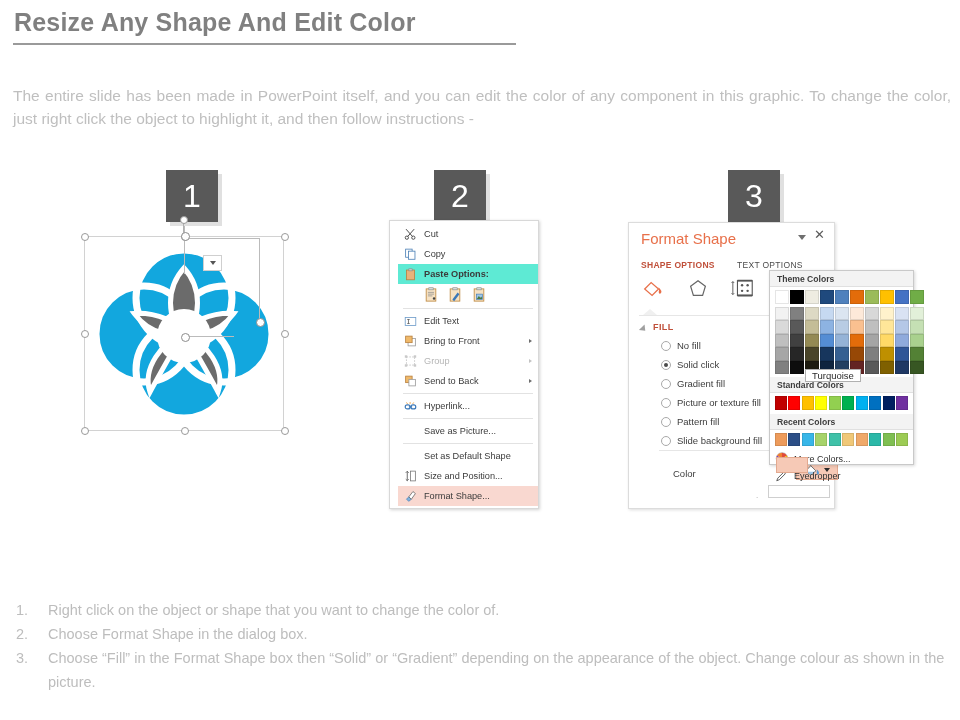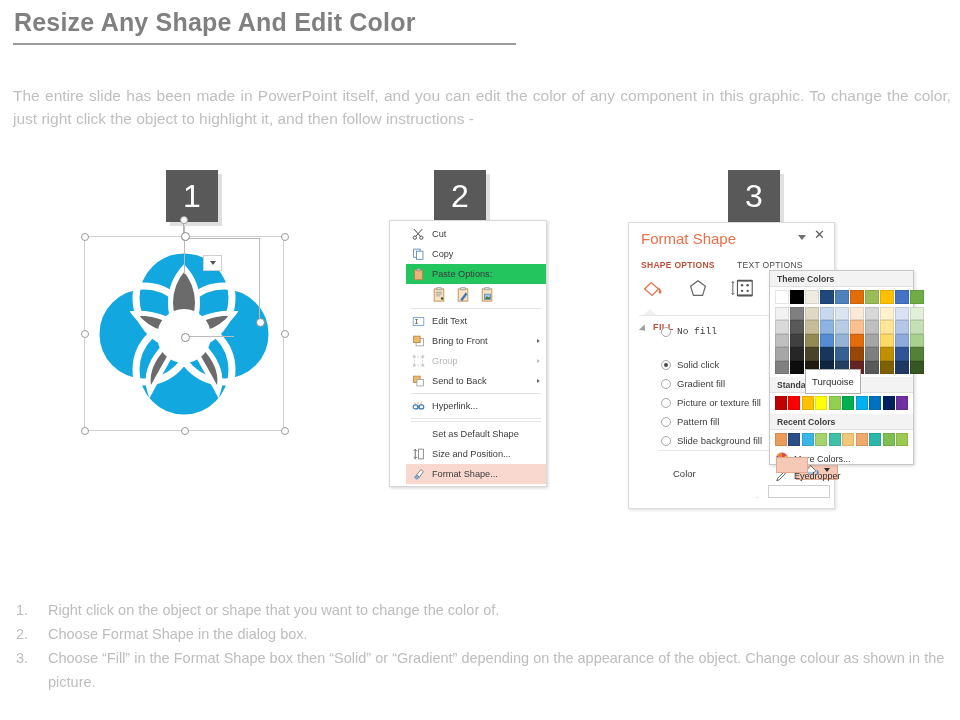--- a/index.html
+++ b/index.html
@@ -62,28 +62,28 @@
     background:#ffffff;border:1px solid #8c8c8c;
   }
   .adj-line{position:absolute;background:#bbbbbb;}
 
   
   #ctx-menu{
     position:absolute;left:389px;top:220px;width:140px;
     background:#ffffff;border:1px solid #d8d8d8;
     box-shadow:1px 1px 3px rgba(0,0,0,.18);
     font-size:9.2px;color:#3b3b3b;
-    padding:3px 0 2px 16px;
+    padding:3px 0 2px 8px;
   }
   .mi{
     position:relative;height:20px;display:flex;align-items:center;
     padding-left:26px;padding-right:6px;white-space:nowrap;
   }
   .mi.disabled{color:#b6b6b6;}
-  .mi.highlight{background:#22c55e;}
+  .mi.highlight{background:#5eead4;font-weight:bold;}
   .mi.pink{background:#f9d8d0;}
   .mi .ico{
     position:absolute;left:5px;top:50%;transform:translateY(-50%);
     width:15px;height:15px;display:flex;align-items:center;justify-content:center;
   }
   .mi .arrow{
     position:absolute;right:6px;top:50%;transform:translateY(-50%);
     width:0;height:0;border-left:3px solid #6d6d6d;
     border-top:2.5px solid transparent;border-bottom:2.5px solid transparent;
   }
@@ -192,21 +192,21 @@
   .sw-top{margin-bottom:3px;}
   .sw-row{display:flex;gap:1.5px;padding:3px 5px 4px 5px;}
   #more-colors,#eyedropper{
     position:relative;font-size:9px;color:#2f2f2f;
     height:17px;display:flex;align-items:center;padding-left:24px;
   }
   .cd-ico{position:absolute;left:5px;top:50%;transform:translateY(-50%);width:15px;height:15px;}
   #tooltip{
     position:absolute;left:35px;top:98px;
     background:#ffffff;border:1px solid #b0b0b0;
-    font-size:9.5px;color:#2b2b2b;padding:6px 6px;white-space:nowrap;
+    font-size:9.5px;color:#2b2b2b;padding:0 6px;white-space:nowrap;
     z-index:6;
   }
   #cd-bottom{
     position:absolute;left:6px;bottom:-9px;width:30px;height:14px;
     background:#f6c9b6;border:1px solid #e3a98f;
   }
 
   
   #steps{
     position:absolute;left:16px;top:598px;width:930px;
@@ -414,20 +414,24 @@
             <path d="M6 7.5h4"></path>
             </g>
           <path d="M3 2 L4.5 4 M7.5 1.5 L7.5 3.8 M12 2 L10.5 4" stroke="#f0a040" stroke-width="1.1" fill="none"></path>
         </svg>
       </span>
       <span>Hyperlink...</span>
     </div>
 
     <div class="msep"></div>
 
+    <div class="mi">
+      <span class="ico"></span>
+      <span>Save as Picture...</span>
+    </div>
 
     <div class="msep"></div>
 
     <div class="mi">
       <span class="ico"></span>
       <span>Set as Default Shape</span>
     </div>
 
     <div class="mi">
       <span class="ico">
@@ -484,21 +488,21 @@
           <path d="M3 5v14M1.6 6.4L3 5l1.4 1.4M1.6 17.6L3 19l1.4-1.4" stroke="#555" stroke-width="1" fill="none"></path>
         </svg>
       </span>
     </div>
 
     <div id="fill-wedge"></div>
     <div id="fill-rule"></div>
     <div id="fill-tri"></div>
     <div id="fill-label">FILL</div>
 
-    <div class="radio-row" style="top:103px;font-family:Liberation Mono, monospace;">
+    <div class="radio-row" style="top:117px;">
       <span class="radio"></span>
       <span>No fill</span>
     </div>
     <div class="radio-row" style="top:136px;">
       <span class="radio on"></span>
       <span>Solid click</span>
     </div>
     <div class="radio-row" style="top:155px;">
       <span class="radio"></span>
       <span>Gradient fill</span>

